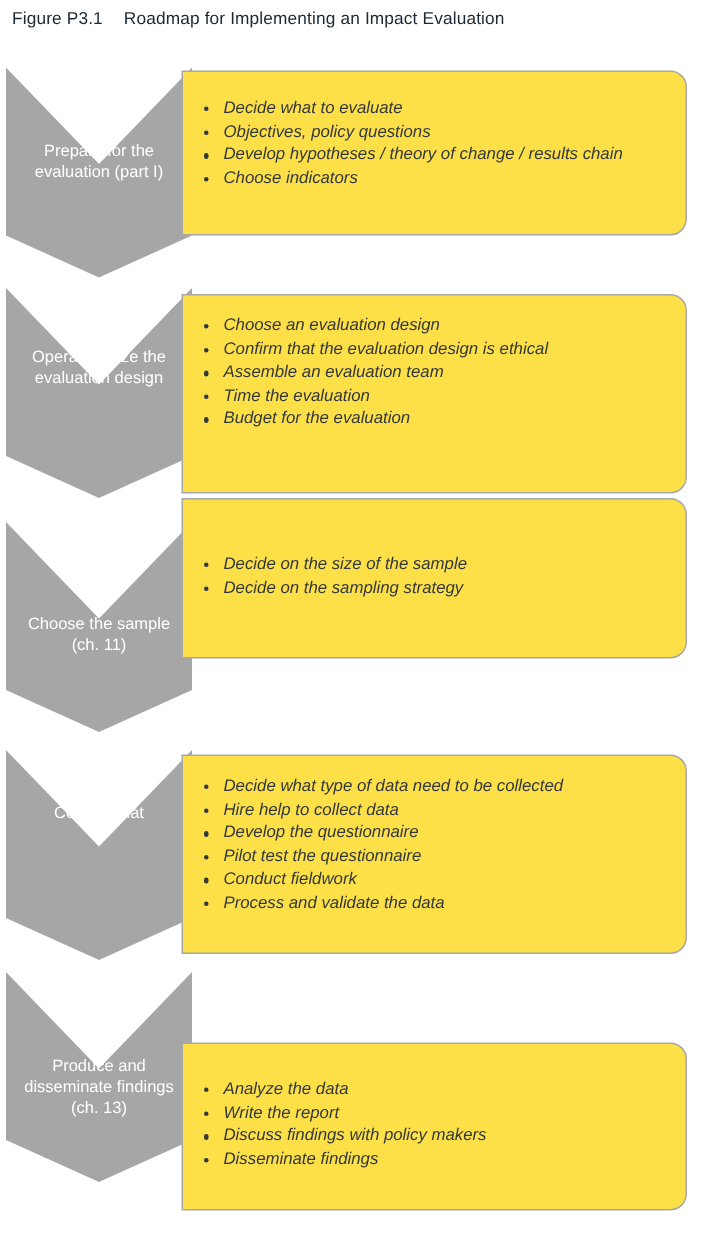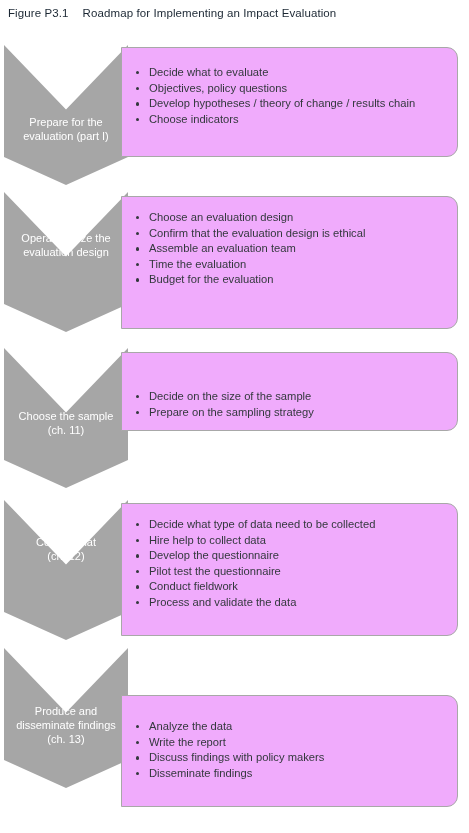--- a/index.html
+++ b/index.html
@@ -66,26 +66,27 @@
     line-height: 14px;
     font-family: "Liberation Sans", sans-serif;
   }
 
   
   .bullet-box {
     position: absolute;
     left: 121px;
     width: 337px;
     box-sizing: border-box;
-    background: #f0abfc;
+    background: #fde047;
     border: 1.4px solid #a8a8a8;
     border-top-right-radius: 11px;
     border-bottom-right-radius: 11px;
     border-top-left-radius: 0;
     border-bottom-left-radius: 0;
+    font-style: italic;
   }
   .bullet-list {
     margin: 0;
     padding: 0;
     list-style: none;
   }
   .bullet-list li {
     position: relative;
     padding-left: 15px;
     font-size: 11.2px;
@@ -110,21 +111,21 @@
   <span class="title-num">Figure P3.1</span><span>Roadmap for Implementing an Impact Evaluation</span>
 </div>
 
 <div id="roadmap">
     <div class="step">
       <div class="arrow-wrap" style="top: 45px;">
         <svg class="arrow-shape" width="124" height="140" viewBox="0 0 124 140">
           <polygon points="0,0 62,64.4 124,0 124,112 62,140 0,112" fill="#a6a6a6"></polygon>
         </svg>
       </div>
-      <div class="arrow-label" style="top: 115px; left: 4px; position: absolute;">
+      <div class="arrow-label" style="top: 94px; left: 4px; position: absolute;">
         <div>Prepare for the</div>
         <div>evaluation (part I)</div>
       </div>
       <div class="bullet-box" style="top: 47px; height: 110px;">
         <ul class="bullet-list" style="padding-top: 17px; padding-left: 12px;">
           <li><span class="dot"></span><span>Decide what to evaluate</span></li>
           <li><span class="dot"></span><span>Objectives, policy questions</span></li>
           <li><span class="dot"></span><span>Develop hypotheses / theory of change / results chain</span></li>
           <li><span class="dot"></span><span>Choose indicators</span></li>
         </ul>
@@ -153,36 +154,35 @@
     <div class="step">
       <div class="arrow-wrap" style="top: 348px;">
         <svg class="arrow-shape" width="124" height="140" viewBox="0 0 124 140">
           <polygon points="0,0 62,64.4 124,0 124,112 62,140 0,112" fill="#a6a6a6"></polygon>
         </svg>
       </div>
       <div class="arrow-label" style="top: 409px; left: 4px; position: absolute;">
         <div>Choose the sample</div>
         <div>(ch. 11)</div>
       </div>
-      <div class="bullet-box" style="top: 352px; height: 79px;">
+      <div class="bullet-box" style="top: 332px; height: 107px;">
         <ul class="bullet-list" style="padding-top: 36px; padding-left: 12px;">
           <li><span class="dot"></span><span>Decide on the size of the sample</span></li>
-          <li><span class="dot"></span><span>Prepare on the sampling strategy</span></li>
+          <li><span class="dot"></span><span>Decide on the sampling strategy</span></li>
         </ul>
       </div>
     </div>
     <div class="step">
       <div class="arrow-wrap" style="top: 500px;">
         <svg class="arrow-shape" width="124" height="140" viewBox="0 0 124 140">
           <polygon points="0,0 62,64.4 124,0 124,112 62,140 0,112" fill="#a6a6a6"></polygon>
         </svg>
       </div>
       <div class="arrow-label" style="top: 535px; left: 4px; position: absolute;">
         <div>Collect what</div>
-        <div>(ch. 12)</div>
       </div>
       <div class="bullet-box" style="top: 503px; height: 133px;">
         <ul class="bullet-list" style="padding-top: 13px; padding-left: 12px;">
           <li><span class="dot"></span><span>Decide what type of data need to be collected</span></li>
           <li><span class="dot"></span><span>Hire help to collect data</span></li>
           <li><span class="dot"></span><span>Develop the questionnaire</span></li>
           <li><span class="dot"></span><span>Pilot test the questionnaire</span></li>
           <li><span class="dot"></span><span>Conduct fieldwork</span></li>
           <li><span class="dot"></span><span>Process and validate the data</span></li>
         </ul>

